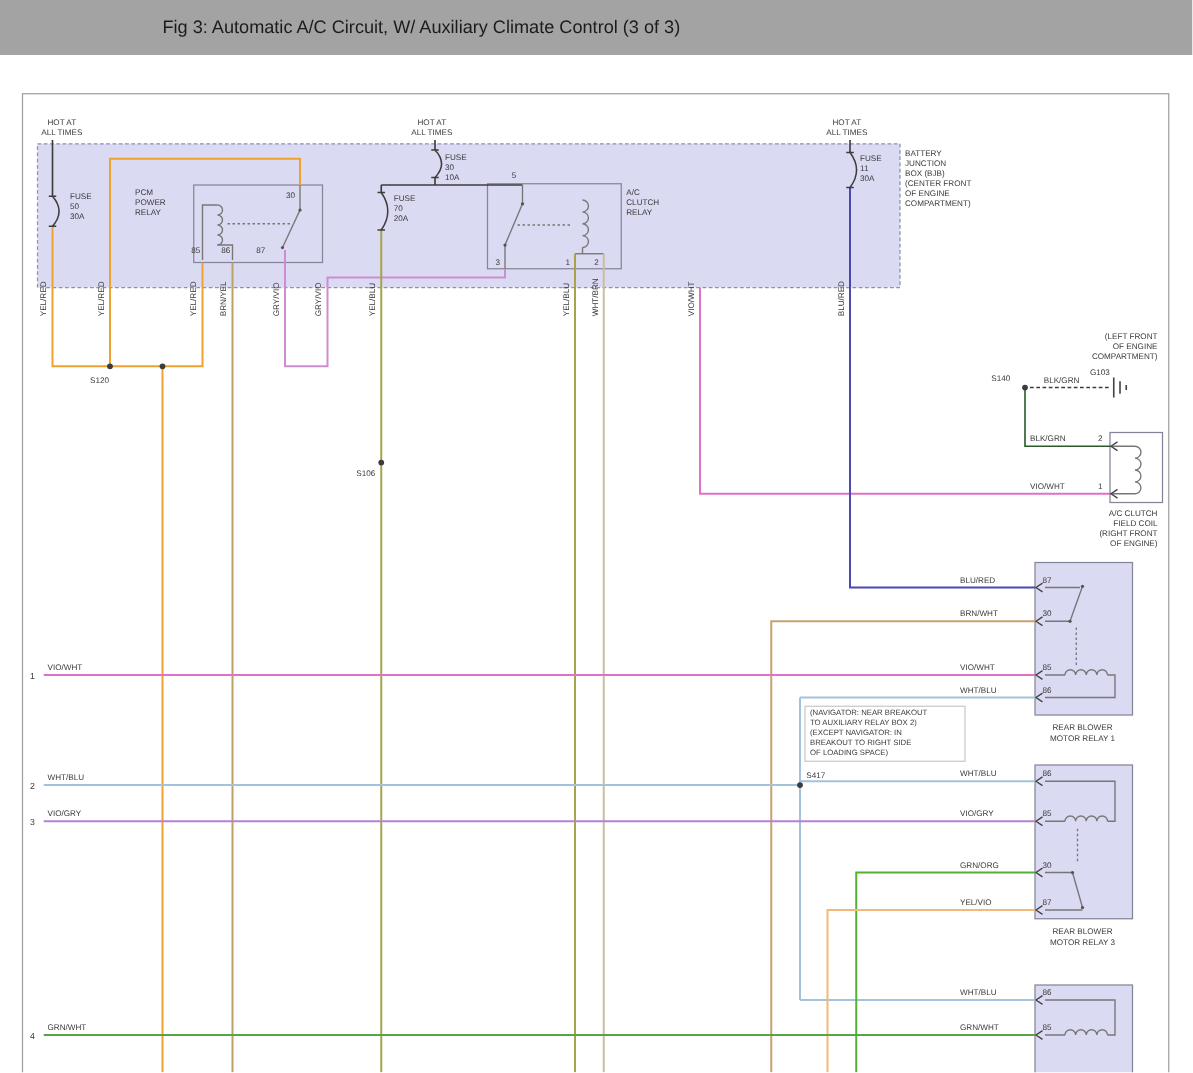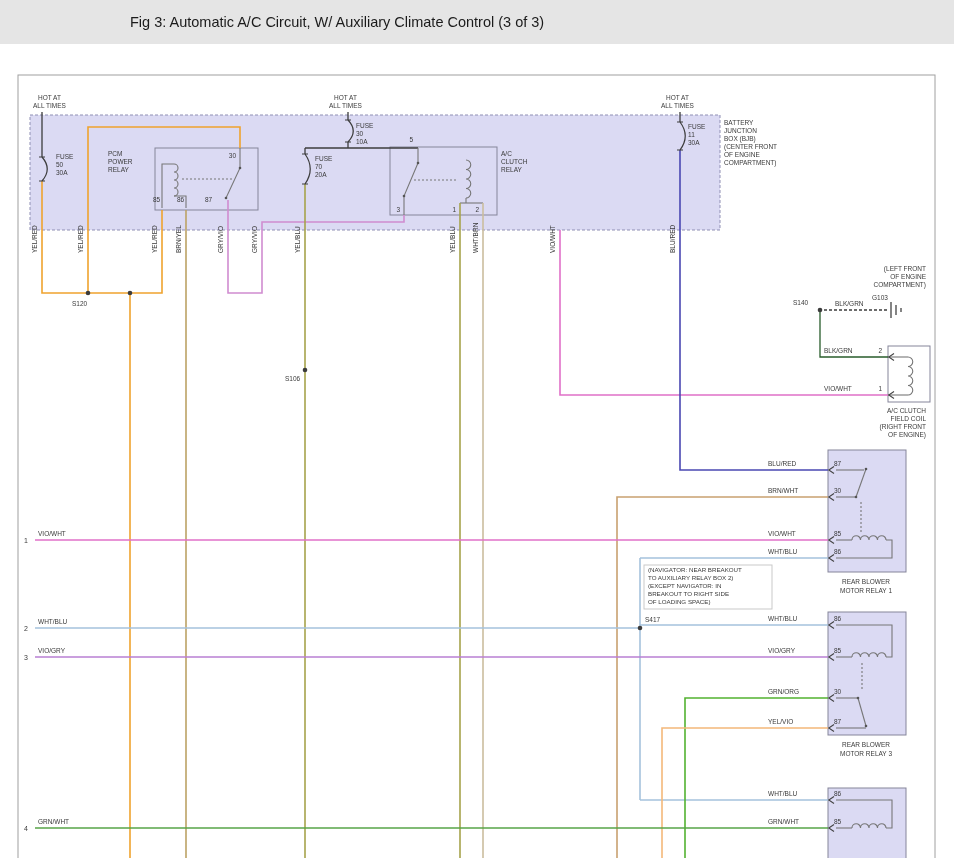--- a/index.html
+++ b/index.html
@@ -1,18 +1,18 @@
 <!DOCTYPE html>
 <html><head>
 <meta charset="utf-8">
 <style>
   html,body{margin:0;padding:0;background:#fff;}
   body{width:954px;height:858px;position:relative;overflow:hidden;
        font-family:"Liberation Sans","DejaVu Sans",sans-serif;}
-  .titlebar{position:absolute;top:0;left:0;width:954px;height:44px;background:#e5e5e5;}
+  .titlebar{position:absolute;top:0;left:0;width:954px;height:44px;background:#a3a3a3;}
   .titlebar span{position:absolute;left:130px;top:0;line-height:44px;font-size:14.5px;color:#1b1b1b;}
   svg{position:absolute;top:0;left:0;}
   svg text{font-family:"Liberation Sans","DejaVu Sans",sans-serif;fill:#3a3a3a;}
 </style>
 </head>
 <body>
 
 <div class="titlebar">
   <span>Fig 3: Automatic A/C Circuit, W/ Auxiliary Climate Control (3 of 3)</span>
 </div>

